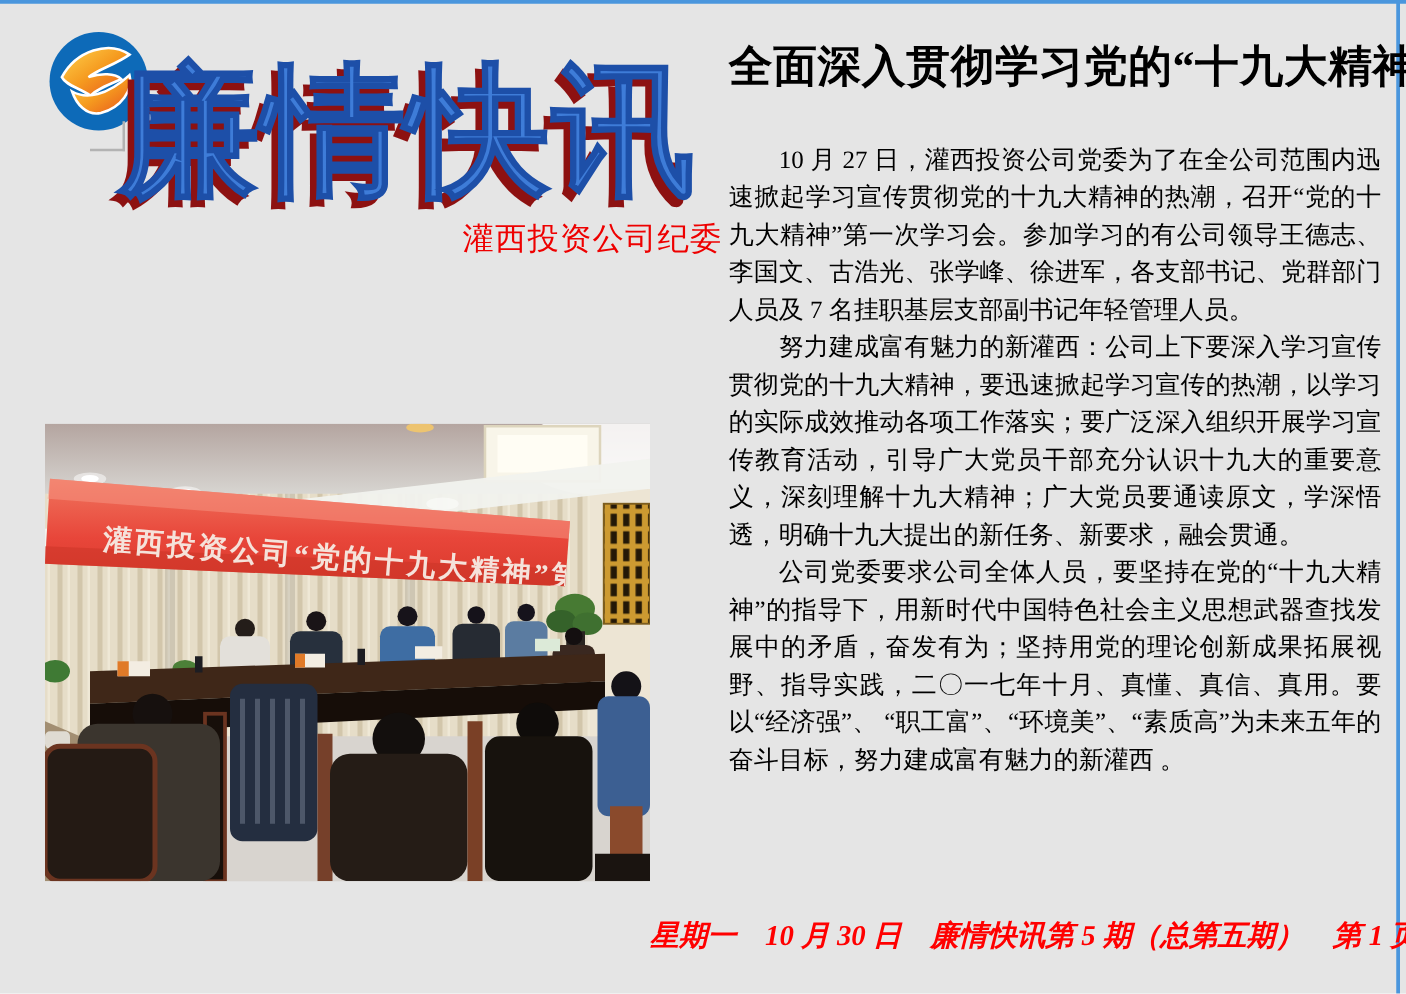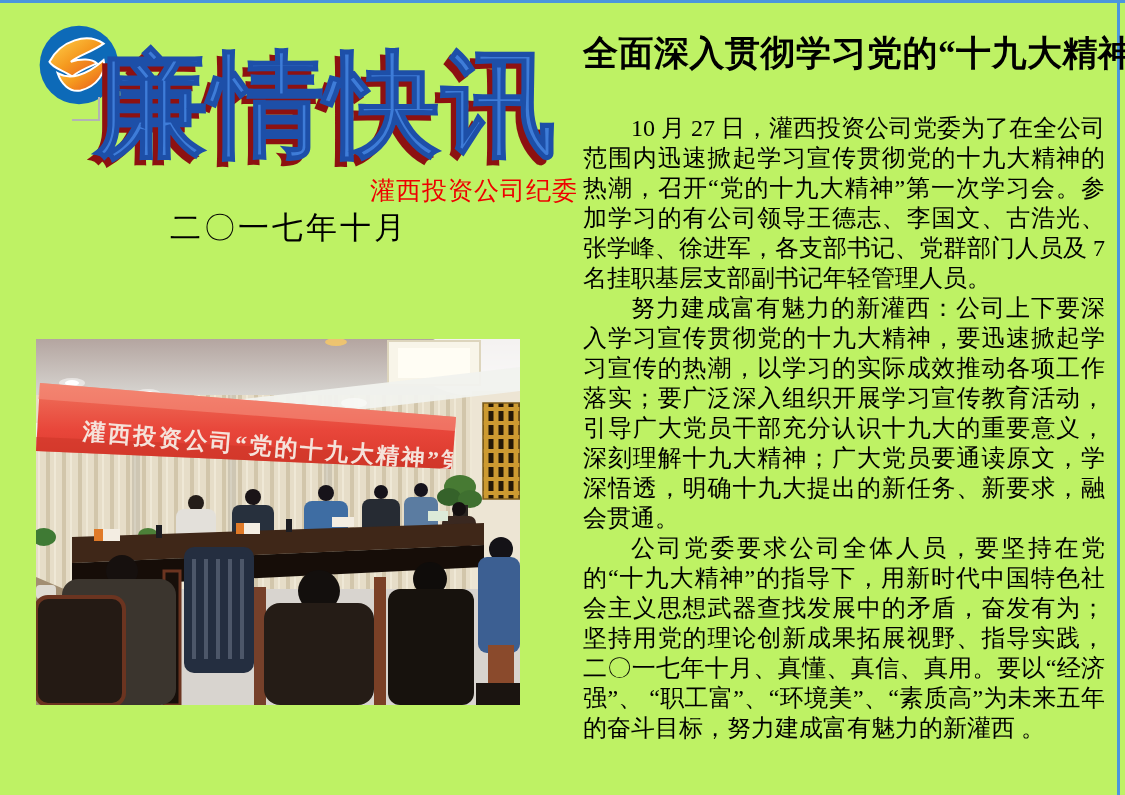--- a/index.html
+++ b/index.html
@@ -1,16 +1,16 @@
 <!DOCTYPE html>
 <html><head>
 <meta charset="utf-8">
 <style>
   html,body{margin:0;padding:0;background:#ffffff;}
-  .page{position:relative;width:1125px;height:795px;background:#bef264;overflow:hidden;
+  .page{position:relative;width:1125px;height:795px;background:#e5e5e5;overflow:hidden;
         font-family:"Liberation Serif","DejaVu Serif",serif;}
   .border-top{position:absolute;left:0;top:0;width:1125px;height:3px;background:#4a96dd;}
   .border-right{position:absolute;left:1117px;top:0;width:3px;height:795px;background:#4a96dd;}
 
   
   .logo{position:absolute;left:38px;top:24px;width:82px;height:82px;}
   .corner-mark{position:absolute;left:72px;top:97px;width:26px;height:22px;
                border-right:2px solid #b3b3b3;border-bottom:2px solid #b3b3b3;}
   .masthead-title{position:absolute;left:94px;top:32px;width:480px;height:150px;line-height:148px;
                   font-size:114px;font-weight:bold;letter-spacing:2px;white-space:nowrap;
@@ -22,21 +22,21 @@
                  font-size:31px;color:#000;letter-spacing:3px;}
 
   
   .photo{position:absolute;left:36px;top:339px;width:484px;height:366px;overflow:hidden;background:#d8d4cf;}
   .photo svg{display:block;}
 
   
   .article{position:absolute;left:583px;top:30px;width:522px;color:#000;}
   .article h1{margin:0 0 36px 0;font-size:35px;font-weight:bold;text-align:center;
               letter-spacing:0.5px;white-space:nowrap;}
-  .article p{margin:0;font-size:24px;line-height:30px;text-align:justify;text-indent:2em;}
+  .article p{margin:0;font-size:20px;line-height:30px;text-align:justify;text-indent:2em;}
 
   
   .page-footer{position:absolute;left:520px;top:733px;width:560px;text-align:center;
                font-size:23px;font-weight:bold;font-style:italic;color:#ff0000;white-space:nowrap;}
 </style>
 </head>
 <body>
 
 <div class="page">
   <div class="border-top"></div>
@@ -51,21 +51,20 @@
       </linearGradient>
     </defs>
     <circle cx="50" cy="50" r="48" fill="#0d6ab8"></circle>
     <path d="M14 46 C28 20 60 10 80 24 C66 34 50 38 40 46 C52 42 66 42 72 48 C58 54 48 58 42 64 C30 56 18 54 14 46 Z" fill="url(#lg-orange)" stroke="#ffffff" stroke-width="2.5"></path>
     <path d="M24 60 C38 68 58 64 80 44 C84 58 72 76 52 81 C38 84 28 72 24 60 Z" fill="url(#lg-orange)" stroke="#ffffff" stroke-width="2.5"></path>
   </svg>
   <div class="corner-mark"></div>
 
   <div class="masthead-title">廉情快讯</div>
   <div class="masthead-subtitle">灌西投资公司纪委</div>
-  <div class="masthead-date">二〇一七年十月</div>
 
   <div class="photo">
     <svg width="484" height="366" viewBox="0 0 484 366">
       <defs>
         <linearGradient id="grad-ceil" x1="0" y1="0" x2="0" y2="1">
           <stop offset="0" stop-color="#b4a5a0"></stop>
           <stop offset="1" stop-color="#dbdad6"></stop>
         </linearGradient>
         <linearGradient id="grad-banner" x1="0" y1="0" x2="0" y2="1">
           <stop offset="0" stop-color="#f0755e"></stop>
@@ -177,13 +176,14 @@
     </svg>
   </div>
 
   <div class="article">
     <h1>全面深入贯彻学习党的“十九大精神”</h1>
     <p>10 月 27 日，灌西投资公司党委为了在全公司范围内迅速掀起学习宣传贯彻党的十九大精神的热潮，召开“党的十九大精神”第一次学习会。参加学习的有公司领导王德志、李国文、古浩光、张学峰、徐进军，各支部书记、党群部门人员及 7 名挂职基层支部副书记年轻管理人员。</p>
     <p>努力建成富有魅力的新灌西：公司上下要深入学习宣传贯彻党的十九大精神，要迅速掀起学习宣传的热潮，以学习的实际成效推动各项工作落实；要广泛深入组织开展学习宣传教育活动，引导广大党员干部充分认识十九大的重要意义，深刻理解十九大精神；广大党员要通读原文，学深悟透，明确十九大提出的新任务、新要求，融会贯通。</p>
     <p>公司党委要求公司全体人员，要坚持在党的“十九大精神”的指导下，用新时代中国特色社会主义思想武器查找发展中的矛盾，奋发有为；坚持用党的理论创新成果拓展视野、指导实践，二〇一七年十月、真懂、真信、真用。要以“经济强”、 “职工富”、“环境美”、“素质高”为未来五年的奋斗目标，努力建成富有魅力的新灌西 。</p>
   </div>
 
+  <div class="page-footer">星期一　10 月 30 日　廉情快讯第 5 期（总第五期）　第 1 页</div>
 </div>
 
 </body></html>

